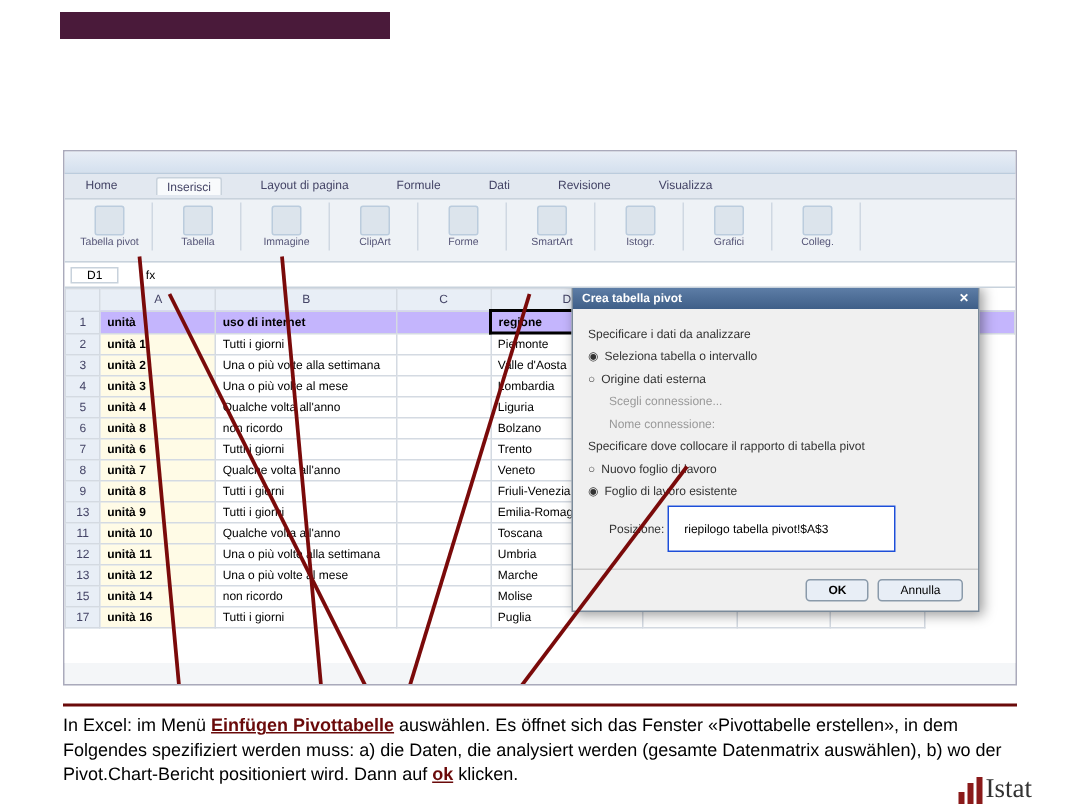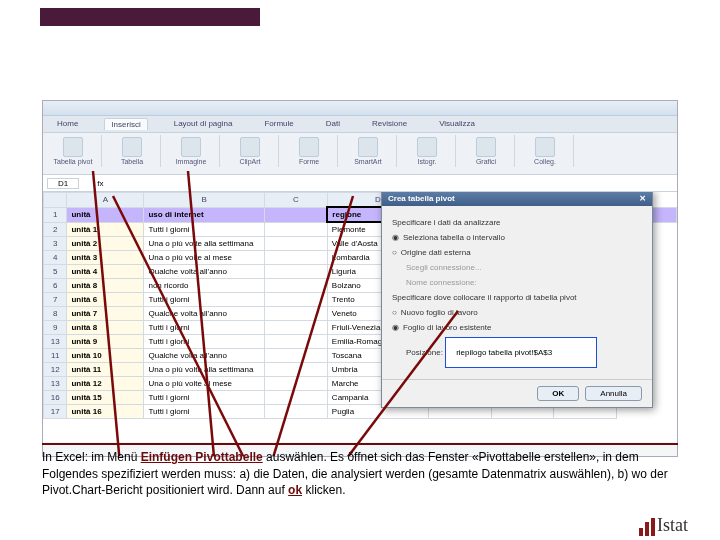--- a/index.html
+++ b/index.html
@@ -34,21 +34,21 @@
 .dialog{position:absolute;right:24px;bottom:34px;width:270px;background:#f0f0f0;border:1px solid #7a8a9a;box-shadow:2px 2px 8px rgba(0,0,0,.4);font-size:8px}
 .dialog .dlg-title{background:linear-gradient(#5f7fa8,#3f5f88);color:#fff;padding:3px 6px;font-weight:bold;display:flex;justify-content:space-between}
 .dialog .dlg-body{padding:8px 10px;color:#333;line-height:1.5}
 .dialog .dlg-row{margin:3px 0}
 .dialog input[type=text]{width:130px;font-size:8px;border:1px solid #1d4ed8;padding:10px}
 .dialog .radio{display:flex;align-items:center;gap:4px}
 .dialog .dlg-buttons{display:flex;justify-content:flex-end;gap:6px;padding:6px 10px;border-top:1px solid #ccc}
 .dialog .dlg-btn{border:1px solid #8a9aaa;background:#e8eef6;padding:2px 14px;font-size:8px;border-radius:3px}
 .dialog .dlg-btn.ok{font-weight:bold}
 .arrows{position:absolute;left:0;top:0;width:100%;height:100%;pointer-events:none}
-.caption{position:absolute;left:42px;bottom:42px;right:42px;font-size:12px;line-height:1.35;border-top:2px solid #6a0a0a;padding-top:4px}
+.caption{position:absolute;left:42px;bottom:16px;right:42px;font-size:12px;line-height:1.35;border-top:2px solid #6a0a0a;padding-top:4px}
 .caption .u{text-decoration:underline;color:#6a0a0a;font-weight:bold}
 .caption .ok{text-decoration:underline;color:#6a0a0a;font-weight:bold}
 .logo{position:absolute;right:32px;bottom:4px;display:flex;gap:2px;font-family:Georgia,serif;font-size:18px;color:#333}
 .logo .bars{display:flex;gap:2px;align-items:flex-end}
 .logo .bar{width:4px;background:#8a1a1a}
 </style>
 </head>
 <body>
 
 <div class="slide">
@@ -249,25 +249,25 @@
               <th class="rowhead">13</th>
               <td class="colA">unità 12</td>
               <td>Una o più volte al mese</td>
               <td></td>
               <td>Marche</td>
               <td></td>
               <td></td>
               <td></td>
             </tr>
             <tr>
-              <th class="rowhead">16</th>
-              <td class="colA">unità 15</td>
-              <td>Tutti i giorni</td>
-              <td></td>
-              <td>Campania</td>
+              <th class="rowhead">15</th>
+              <td class="colA">unità 14</td>
+              <td>non ricordo</td>
+              <td></td>
+              <td>Molise</td>
               <td></td>
               <td></td>
               <td></td>
             </tr>
             <tr>
               <th class="rowhead">17</th>
               <td class="colA">unità 16</td>
               <td>Tutti i giorni</td>
               <td></td>
               <td>Puglia</td>

